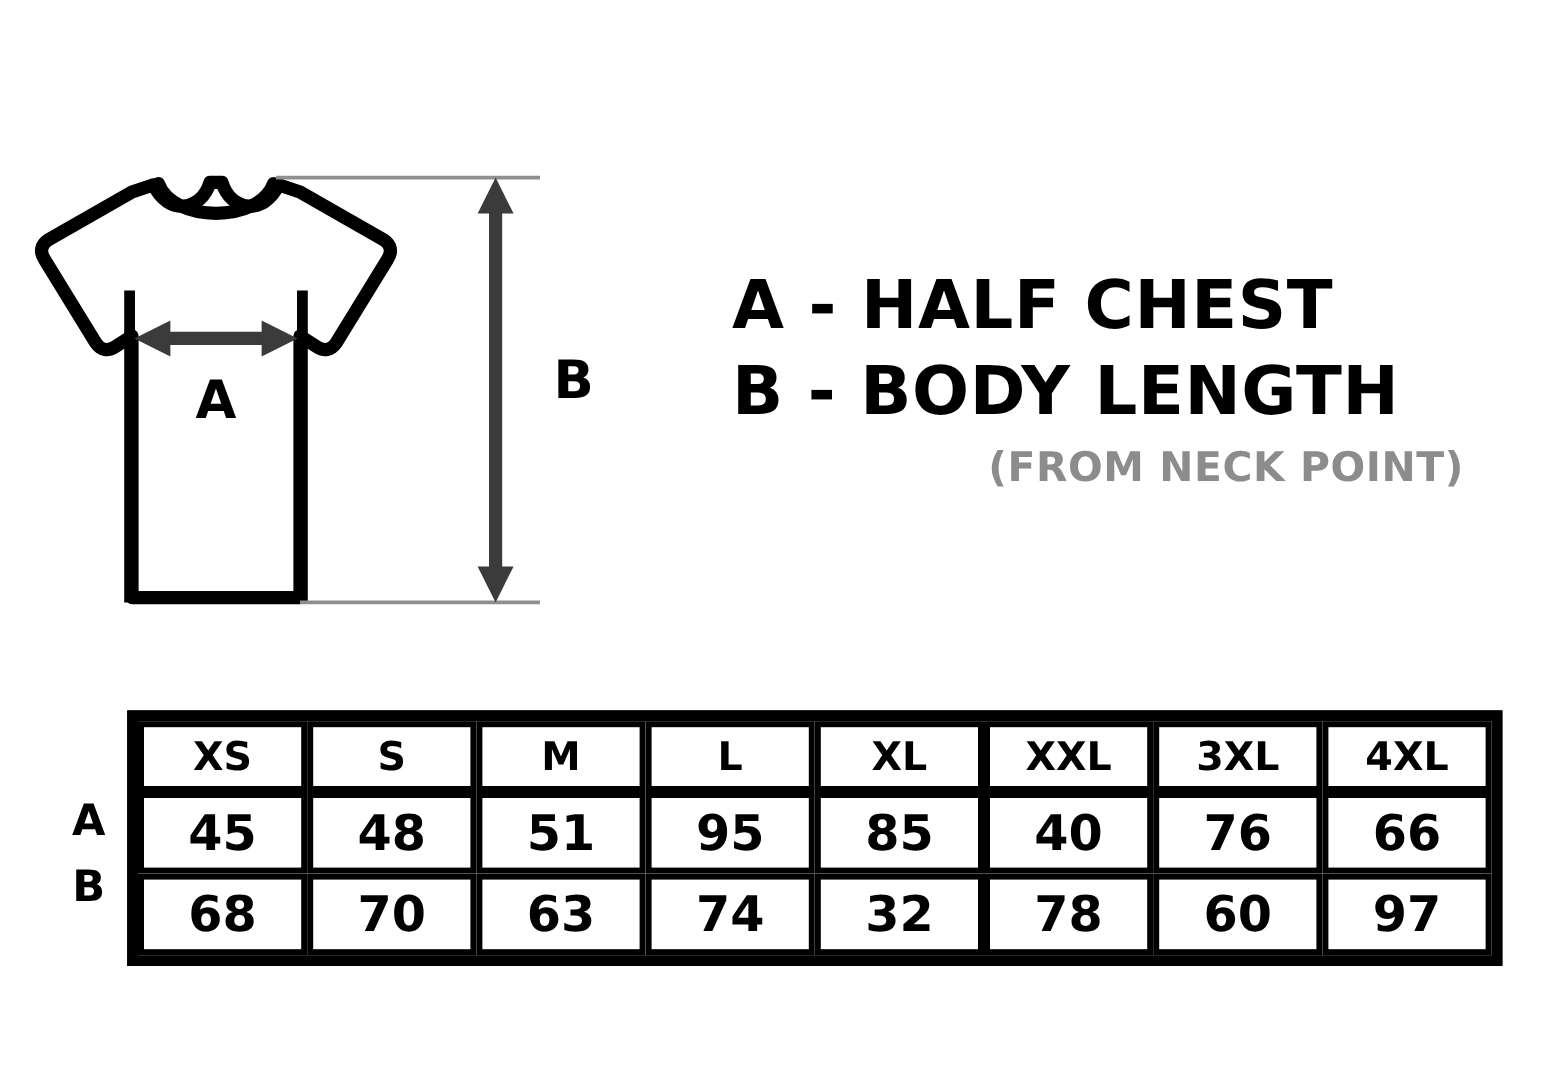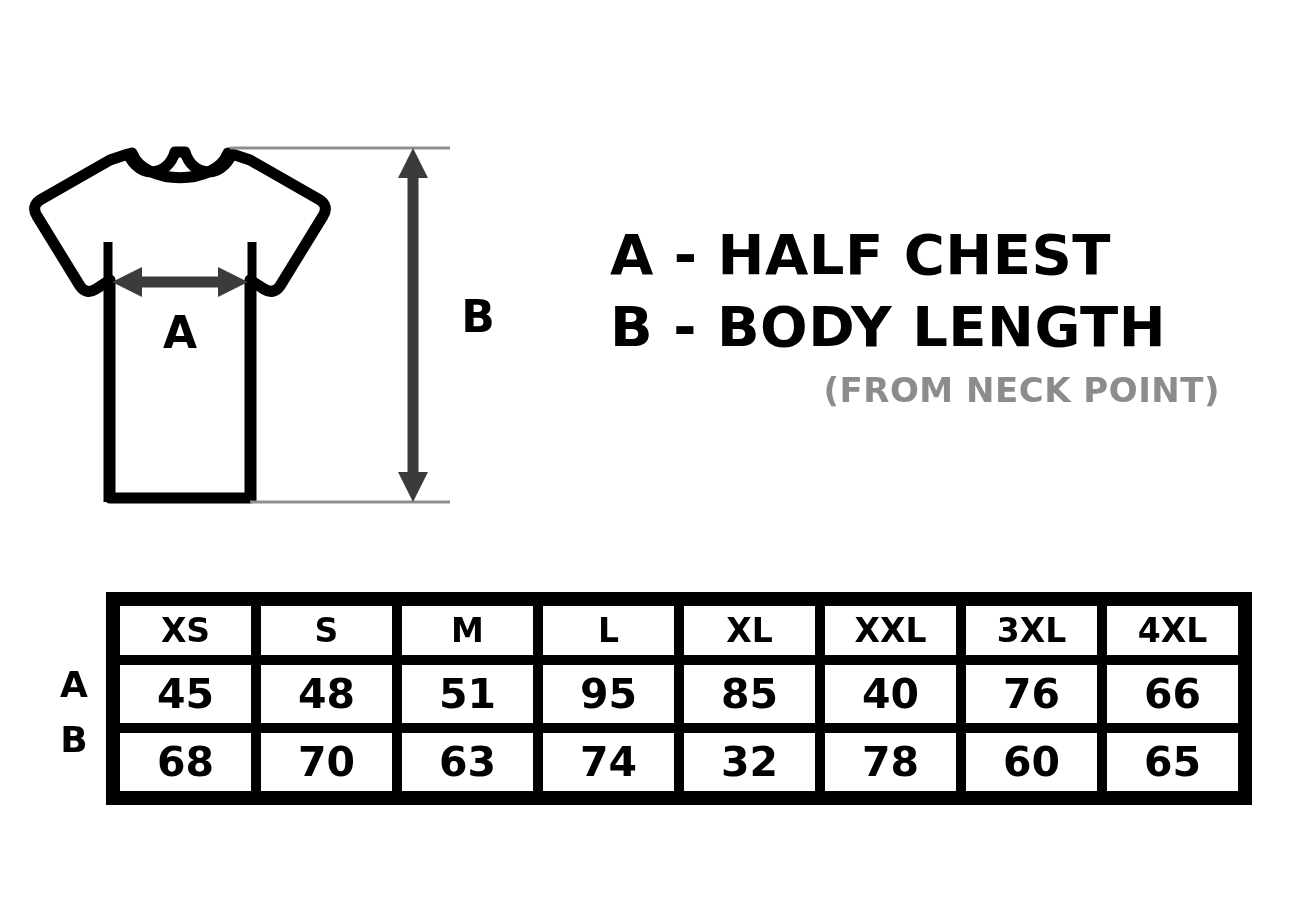--- a/index.html
+++ b/index.html
@@ -198,17 +198,17 @@
         <td>66</td>
       </tr>
       <tr>
         <td>68</td>
         <td>70</td>
         <td>63</td>
         <td>74</td>
         <td>32</td>
         <td>78</td>
         <td>60</td>
-        <td>65</td>
+        <td>97</td>
       </tr>
     </tbody>
   </table>
 </div>
 
 </body></html>

